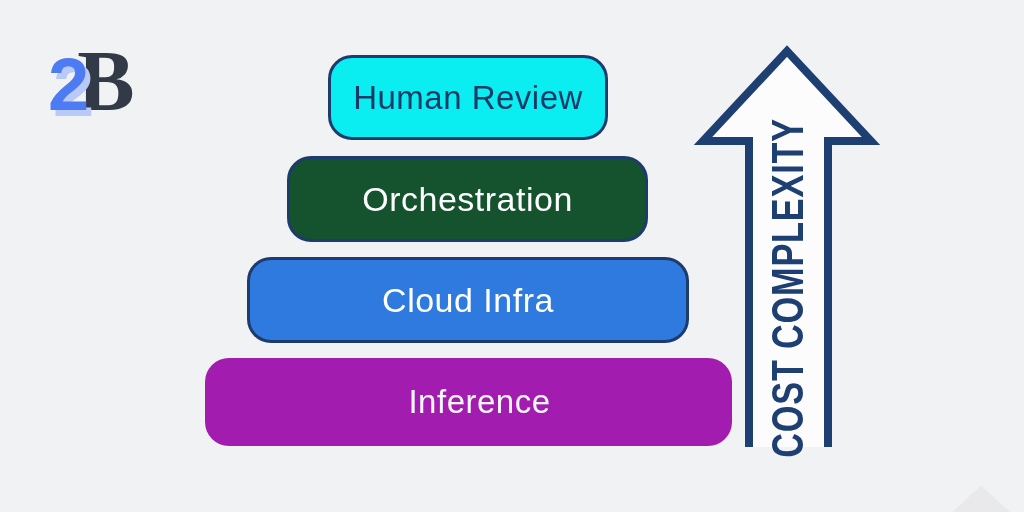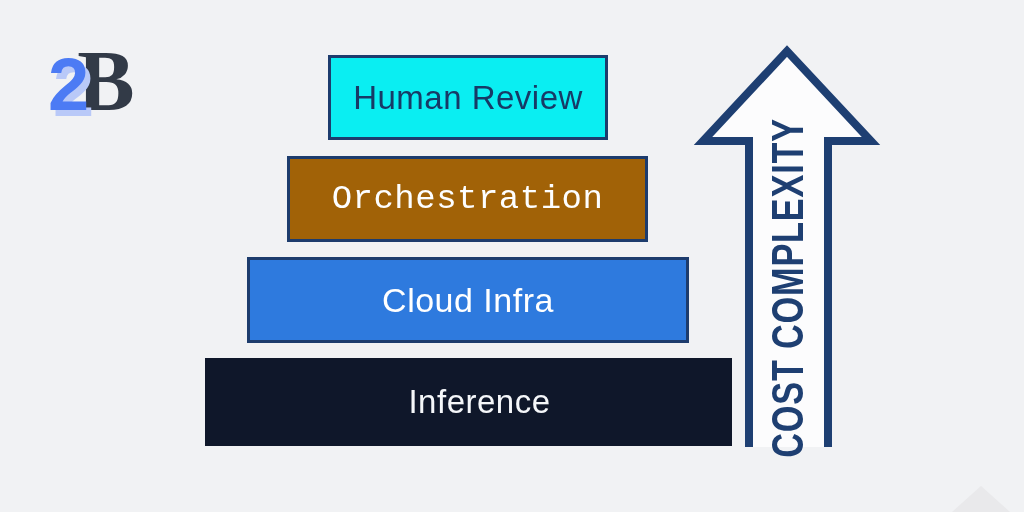--- a/index.html
+++ b/index.html
@@ -16,21 +16,21 @@
     margin-top:10px;
   }
   .logo-b{
     position:relative;z-index:1;margin-left:-12px;
     font-family:"Liberation Serif",serif;font-weight:bold;font-size:86px;line-height:1;
   }
   
   .layer{
     position:absolute;box-sizing:border-box;
     display:flex;align-items:center;justify-content:center;
-    font-size:34px;letter-spacing:0.5px;
+    font-size:34px;letter-spacing:0.5px;border-radius:24px;
   }
   .layer-0{left:328px;top:55px;width:280px;height:85px;font-size:33px;}
   .layer-1{left:287px;top:156px;width:361px;height:86px;}
   .layer-2{left:247px;top:257px;width:442px;height:86px;}
   .layer-3{left:205px;top:358px;width:527px;height:88px;font-size:33px;}
   
   .arrow-svg{position:absolute;left:0;top:0;}
   .arrow-label{
     position:absolute;left:578px;top:271px;width:420px;height:46px;
     line-height:46px;text-align:center;
@@ -50,27 +50,27 @@
 <div class="stage" style="background: rgb(241, 242, 244);">
 
   <div class="logo">
     <span class="logo-2" style="color: rgb(76, 123, 244); text-shadow: rgb(185, 201, 248) 5px 6px 0px;">2</span>
     <span class="logo-b" style="color: rgb(50, 58, 71);">B</span>
   </div>
 
   <div class="layer layer-0" style="background: rgb(10, 238, 242); color: rgb(23, 58, 102); border: 3px solid rgb(29, 60, 109);">
     <span>Human Review</span>
   </div>
-  <div class="layer layer-1" style="background: #a16207; color: rgb(253, 254, 255); border: 3px solid rgb(29, 60, 109); font-family: Liberation Mono, monospace;">
+  <div class="layer layer-1" style="background: #14532d; color: rgb(253, 254, 255); border: 3px solid rgb(29, 60, 109);">
     <span>Orchestration</span>
   </div>
   <div class="layer layer-2" style="background: rgb(46, 122, 222); color: #ffffff; border: 3px solid rgb(29, 60, 109);">
     <span>Cloud Infra</span>
   </div>
-  <div class="layer layer-3" style="background: #0f172a; color: rgb(245, 247, 250); border: none; padding-left: 22px;">
+  <div class="layer layer-3" style="background: #a21caf; color: rgb(245, 247, 250); border: none; padding-left: 22px;">
     <span>Inference</span>
   </div>
 
   <svg class="arrow-svg" width="1024" height="512" viewBox="0 0 1024 512" aria-hidden="true">
     <path id="arrow-path" d="M749 447 L749 141 L703 141 L787 51 L871 141 L828 141 L828 447" stroke-width="8" stroke-linejoin="miter" stroke-linecap="butt" stroke="#1e3f72" fill="#fcfcfd"></path>
   </svg>
 
   <div class="arrow-label" style="color: rgb(30, 63, 114);">COST COMPLEXITY</div>
 
   <div class="watermark"></div>

